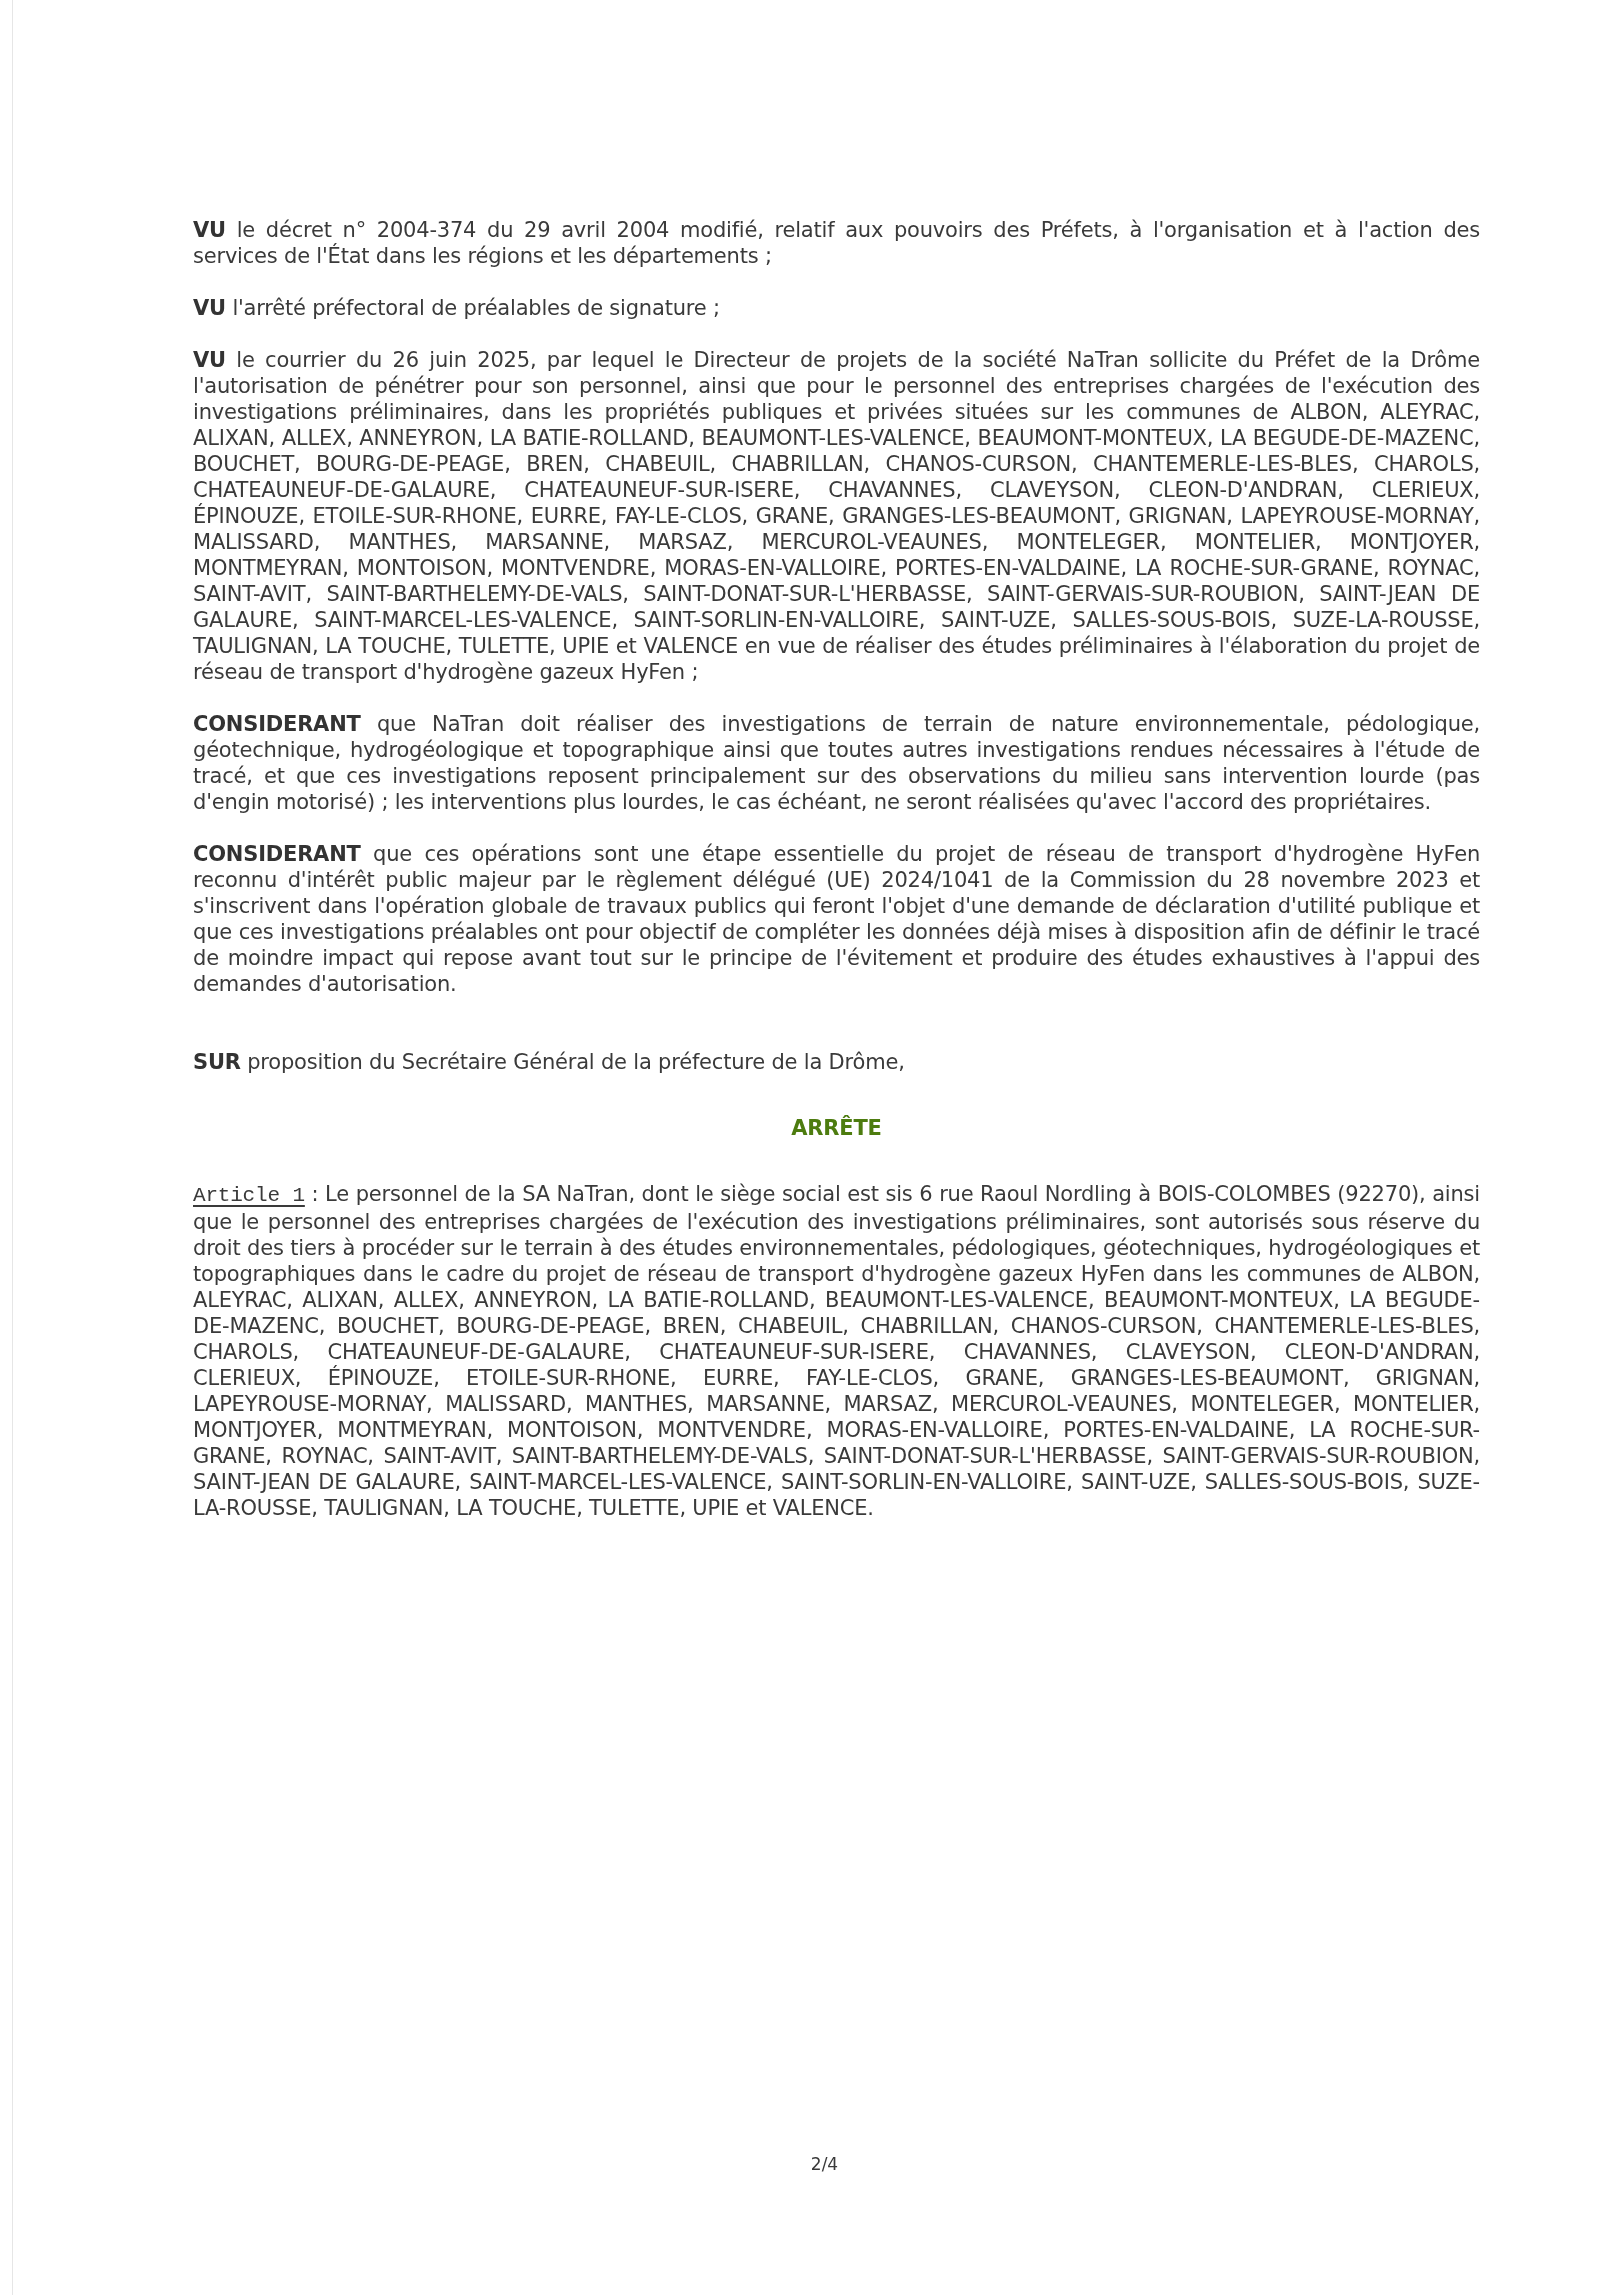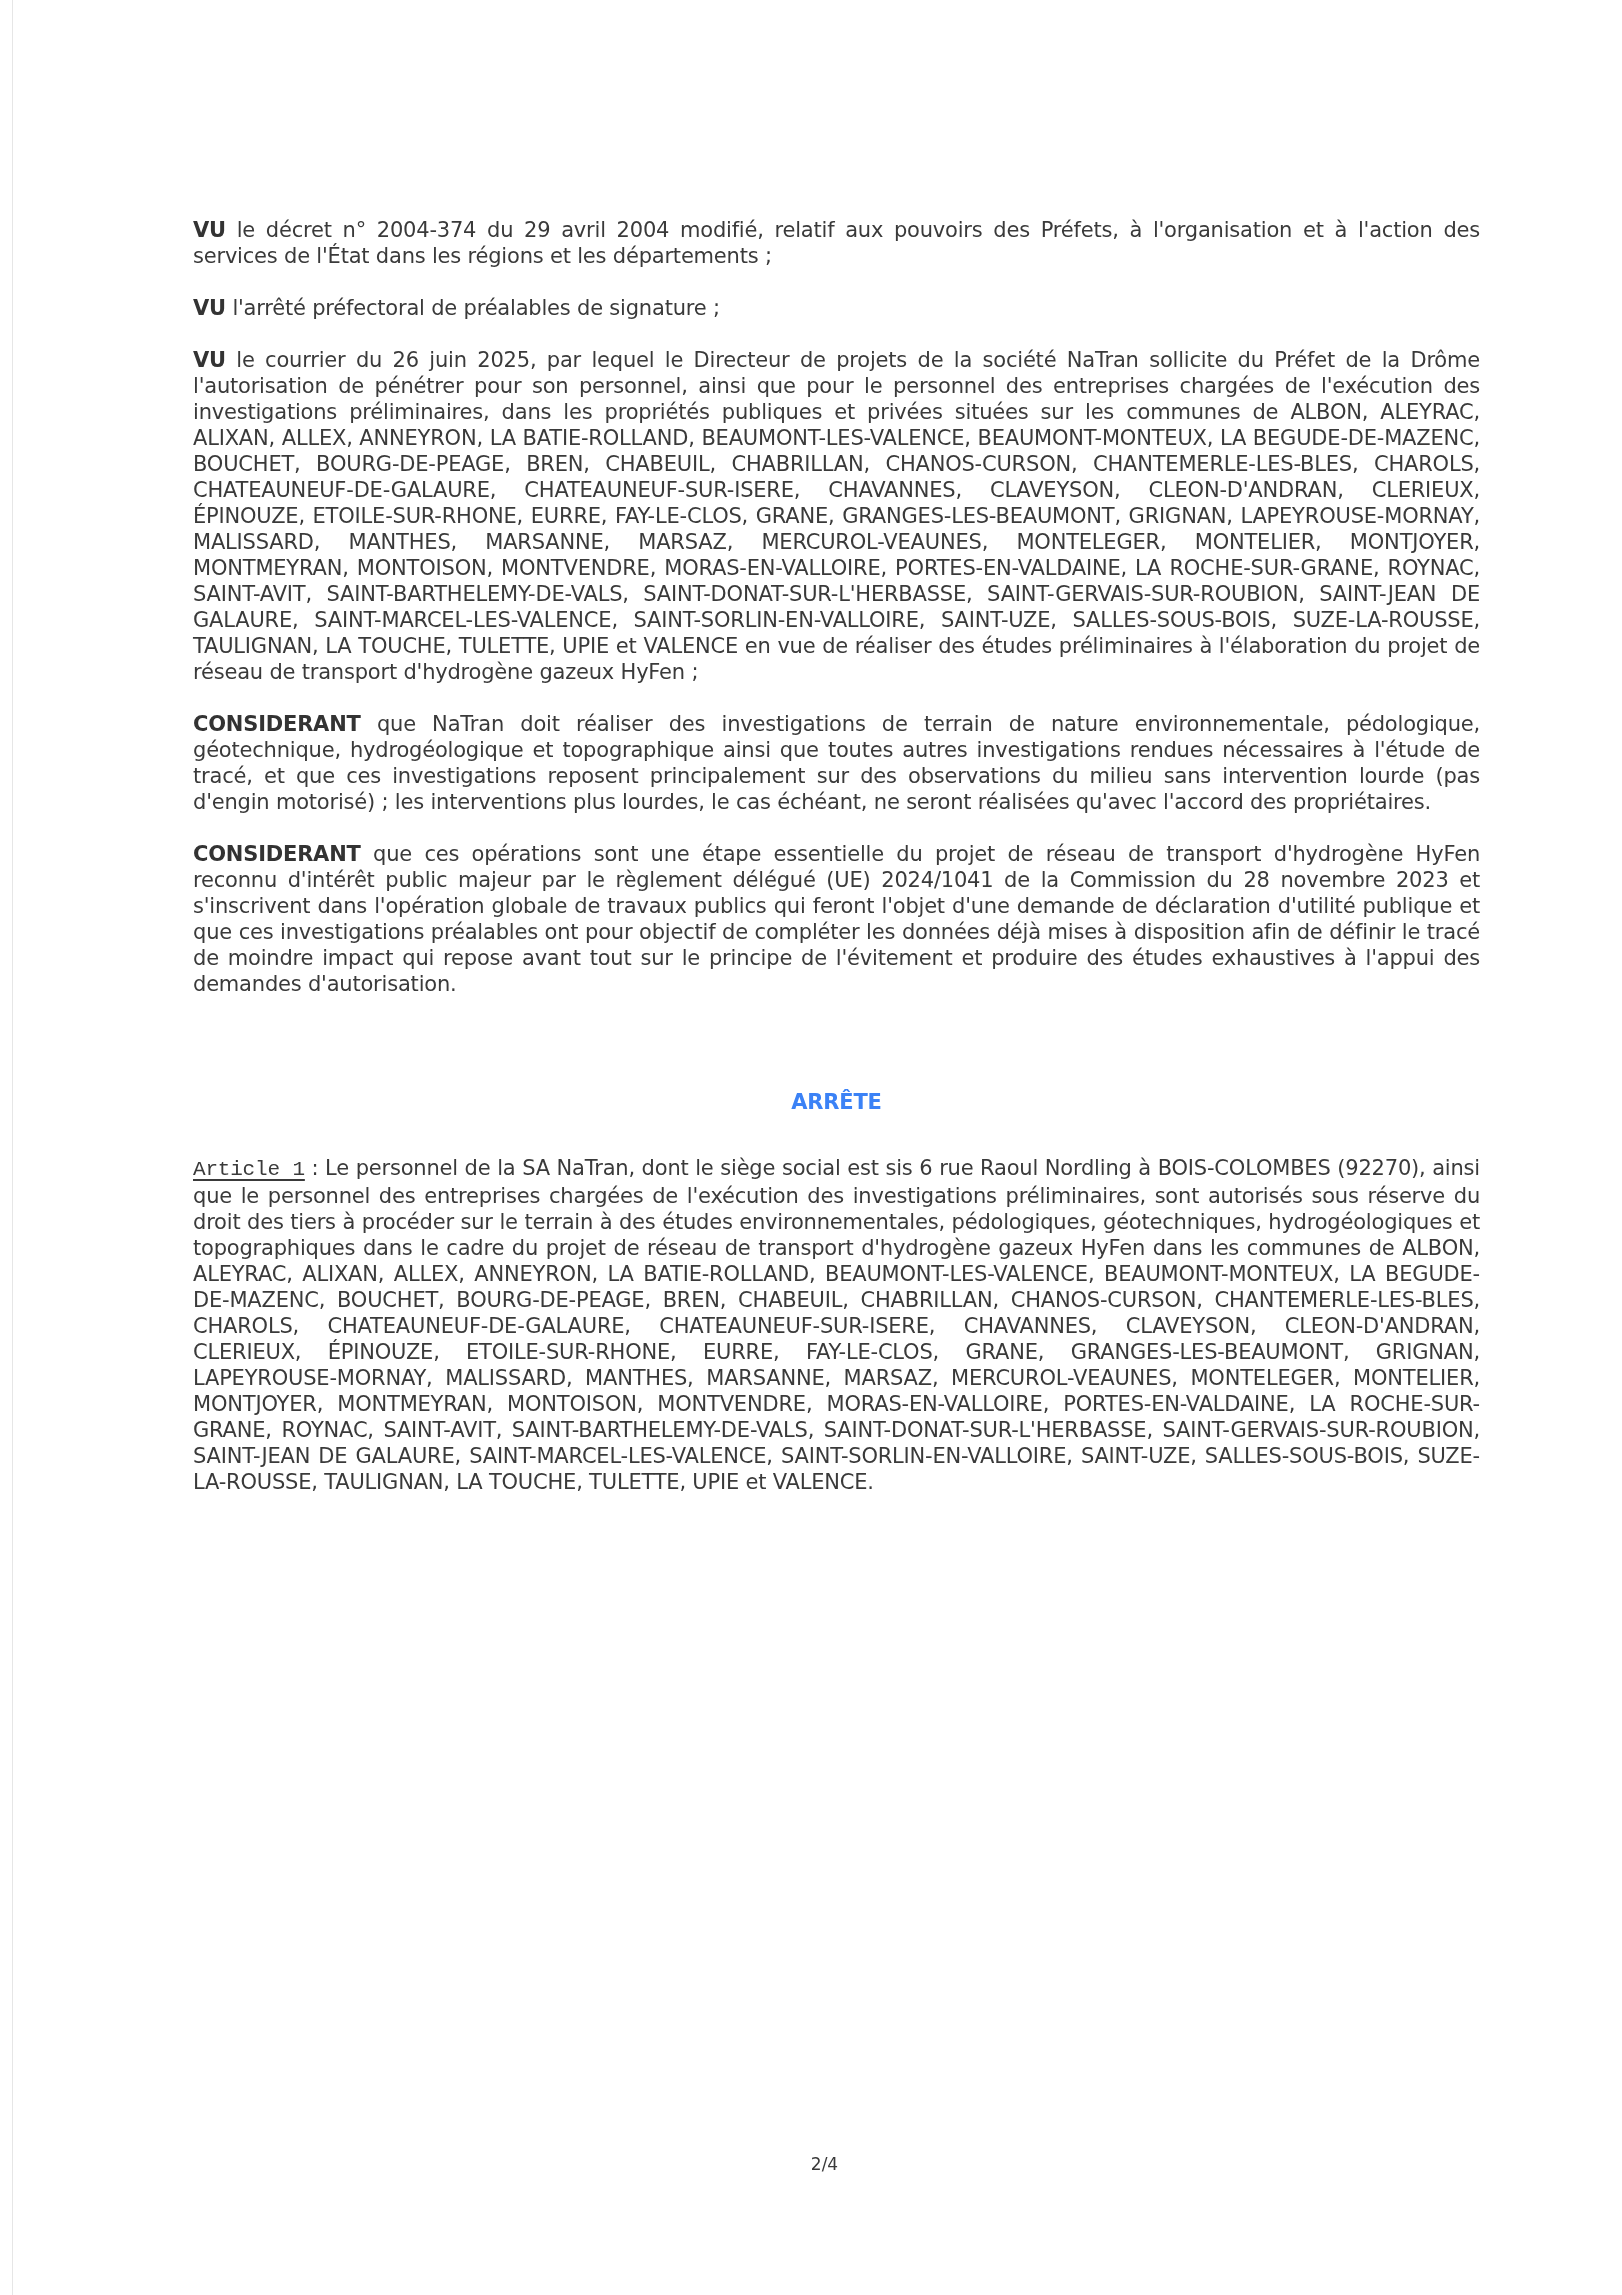--- a/index.html
+++ b/index.html
@@ -17,21 +17,21 @@
     line-height: 26px;
     color: #3a3a3a;
     letter-spacing: -0.2px;
   }
   .para { margin: 0; text-align: justify; text-align-last: left; }
   .kw { font-weight: bold; color: #333333; }
   .gap-1 { height: 26px; }
   .gap-2 { height: 40px; }
   .gap-3 { height: 52px; }
   .title {
-    text-align: center; font-weight: bold; margin: 0; color: #3b82f6;
+    text-align: center; font-weight: bold; margin: 0; color: #4d7c0f;
   }
   .art-label { text-decoration: underline; text-underline-offset: 3.8px; font-family: Liberation Mono, monospace; }
   .page-num {
     position: absolute; left: 0; width: 1623px; top: 2154px;
     text-align: center;
     font-family: "DejaVu Sans", sans-serif; font-size: 17px; color: #3a3a3a;
   }
 </style>
 </head>
 <body>
@@ -47,20 +47,21 @@
 
     <p class="para"><span class="kw">VU</span><span> le courrier du 26 juin 2025, par lequel le Directeur de projets de la société NaTran sollicite du Préfet de la Drôme l'autorisation de pénétrer pour son personnel, ainsi que pour le personnel des entreprises chargées de l'exécution des investigations préliminaires, dans les propriétés publiques et privées situées sur les communes de ALBON, ALEYRAC, ALIXAN, ALLEX, ANNEYRON, LA BATIE-ROLLAND, BEAUMONT-LES-VALENCE, BEAUMONT-MONTEUX, LA BEGUDE-DE-MAZENC, BOUCHET, BOURG-DE-PEAGE, BREN, CHABEUIL, CHABRILLAN, CHANOS-CURSON, CHANTEMERLE-LES-BLES, CHAROLS, CHATEAUNEUF-DE-GALAURE, CHATEAUNEUF-SUR-ISERE, CHAVANNES, CLAVEYSON, CLEON-D'ANDRAN, CLERIEUX, ÉPINOUZE, ETOILE-SUR-RHONE, EURRE, FAY-LE-CLOS, GRANE, GRANGES-LES-BEAUMONT, GRIGNAN, LAPEYROUSE-MORNAY, MALISSARD, MANTHES, MARSANNE, MARSAZ, MERCUROL-VEAUNES, MONTELEGER, MONTELIER, MONTJOYER, MONTMEYRAN, MONTOISON, MONTVENDRE, MORAS-EN-VALLOIRE, PORTES-EN-VALDAINE, LA ROCHE-SUR-GRANE, ROYNAC, SAINT-AVIT, SAINT-BARTHELEMY-DE-VALS, SAINT-DONAT-SUR-L'HERBASSE, SAINT-GERVAIS-SUR-ROUBION, SAINT-JEAN DE GALAURE, SAINT-MARCEL-LES-VALENCE, SAINT-SORLIN-EN-VALLOIRE, SAINT-UZE, SALLES-SOUS-BOIS, SUZE-LA-ROUSSE, TAULIGNAN, LA TOUCHE, TULETTE, UPIE et VALENCE en vue de réaliser des études préliminaires à l'élaboration du projet de réseau de transport d'hydrogène gazeux HyFen ;</span></p>
     <div class="gap-1"></div>
 
     <p class="para"><span class="kw">CONSIDERANT</span><span> que NaTran doit réaliser des investigations de terrain de nature environnementale, pédologique, géotechnique, hydrogéologique et topographique ainsi que toutes autres investigations rendues nécessaires à l'étude de tracé, et que ces investigations reposent principalement sur des observations du milieu sans intervention lourde (pas d'engin motorisé) ; les interventions plus lourdes, le cas échéant, ne seront réalisées qu'avec l'accord des propriétaires.</span></p>
     <div class="gap-1"></div>
 
     <p class="para"><span class="kw">CONSIDERANT</span><span> que ces opérations sont une étape essentielle du projet de réseau de transport d'hydrogène HyFen reconnu d'intérêt public majeur par le règlement délégué (UE) 2024/1041 de la Commission du 28 novembre 2023 et s'inscrivent dans l'opération globale de travaux publics qui feront l'objet d'une demande de déclaration d'utilité publique et que ces investigations préalables ont pour objectif de compléter les données déjà mises à disposition afin de définir le tracé de moindre impact qui repose avant tout sur le principe de l'évitement et produire des études exhaustives à l'appui des demandes d'autorisation.</span></p>
     <div class="gap-3"></div>
 
+    <p class="para"><span class="kw">SUR</span><span> proposition du Secrétaire Général de la préfecture de la Drôme,</span></p>
     <div class="gap-2"></div>
 
     <p class="title">ARRÊTE</p>
     <div class="gap-2"></div>
 
     <p class="para"><span class="art-label">Article 1</span><span> : Le personnel de la SA NaTran, dont le siège social est sis 6 rue Raoul Nordling à BOIS-COLOMBES (92270), ainsi que le personnel des entreprises chargées de l'exécution des investigations préliminaires, sont autorisés sous réserve du droit des tiers à procéder sur le terrain à des études environnementales, pédologiques, géotechniques, hydrogéologiques et topographiques dans le cadre du projet de réseau de transport d'hydrogène gazeux HyFen dans les communes de ALBON, ALEYRAC, ALIXAN, ALLEX, ANNEYRON, LA BATIE-ROLLAND, BEAUMONT-LES-VALENCE, BEAUMONT-MONTEUX, LA BEGUDE-DE-MAZENC, BOUCHET, BOURG-DE-PEAGE, BREN, CHABEUIL, CHABRILLAN, CHANOS-CURSON, CHANTEMERLE-LES-BLES, CHAROLS, CHATEAUNEUF-DE-GALAURE, CHATEAUNEUF-SUR-ISERE, CHAVANNES, CLAVEYSON, CLEON-D'ANDRAN, CLERIEUX, ÉPINOUZE, ETOILE-SUR-RHONE, EURRE, FAY-LE-CLOS, GRANE, GRANGES-LES-BEAUMONT, GRIGNAN, LAPEYROUSE-MORNAY, MALISSARD, MANTHES, MARSANNE, MARSAZ, MERCUROL-VEAUNES, MONTELEGER, MONTELIER, MONTJOYER, MONTMEYRAN, MONTOISON, MONTVENDRE, MORAS-EN-VALLOIRE, PORTES-EN-VALDAINE, LA ROCHE-SUR-GRANE, ROYNAC, SAINT-AVIT, SAINT-BARTHELEMY-DE-VALS, SAINT-DONAT-SUR-L'HERBASSE, SAINT-GERVAIS-SUR-ROUBION, SAINT-JEAN DE GALAURE, SAINT-MARCEL-LES-VALENCE, SAINT-SORLIN-EN-VALLOIRE, SAINT-UZE, SALLES-SOUS-BOIS, SUZE-LA-ROUSSE, TAULIGNAN, LA TOUCHE, TULETTE, UPIE et VALENCE.</span></p>
 
   </div>
 
   <div class="page-num">2/4</div>

